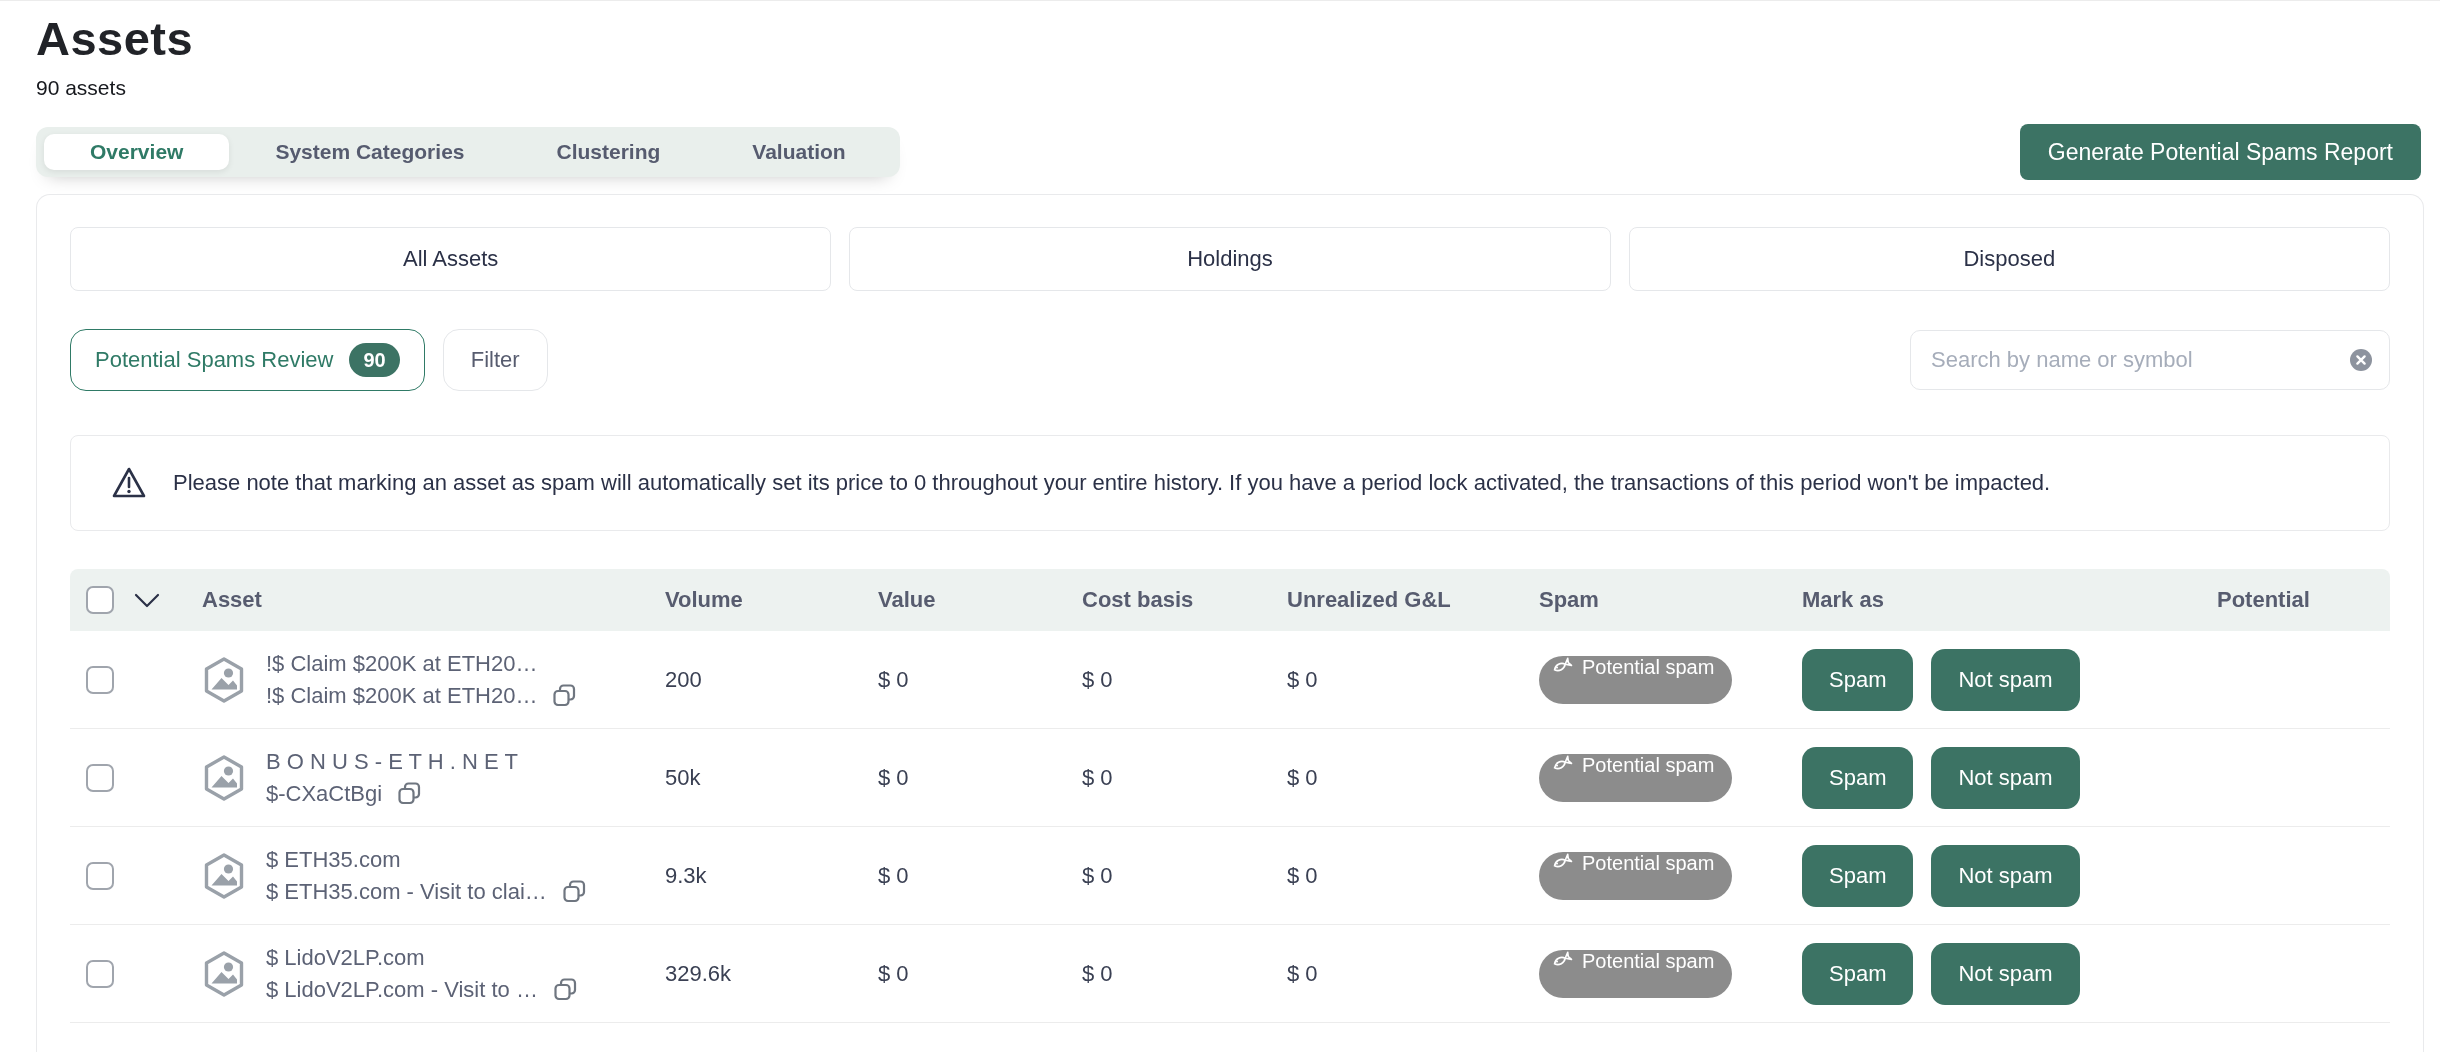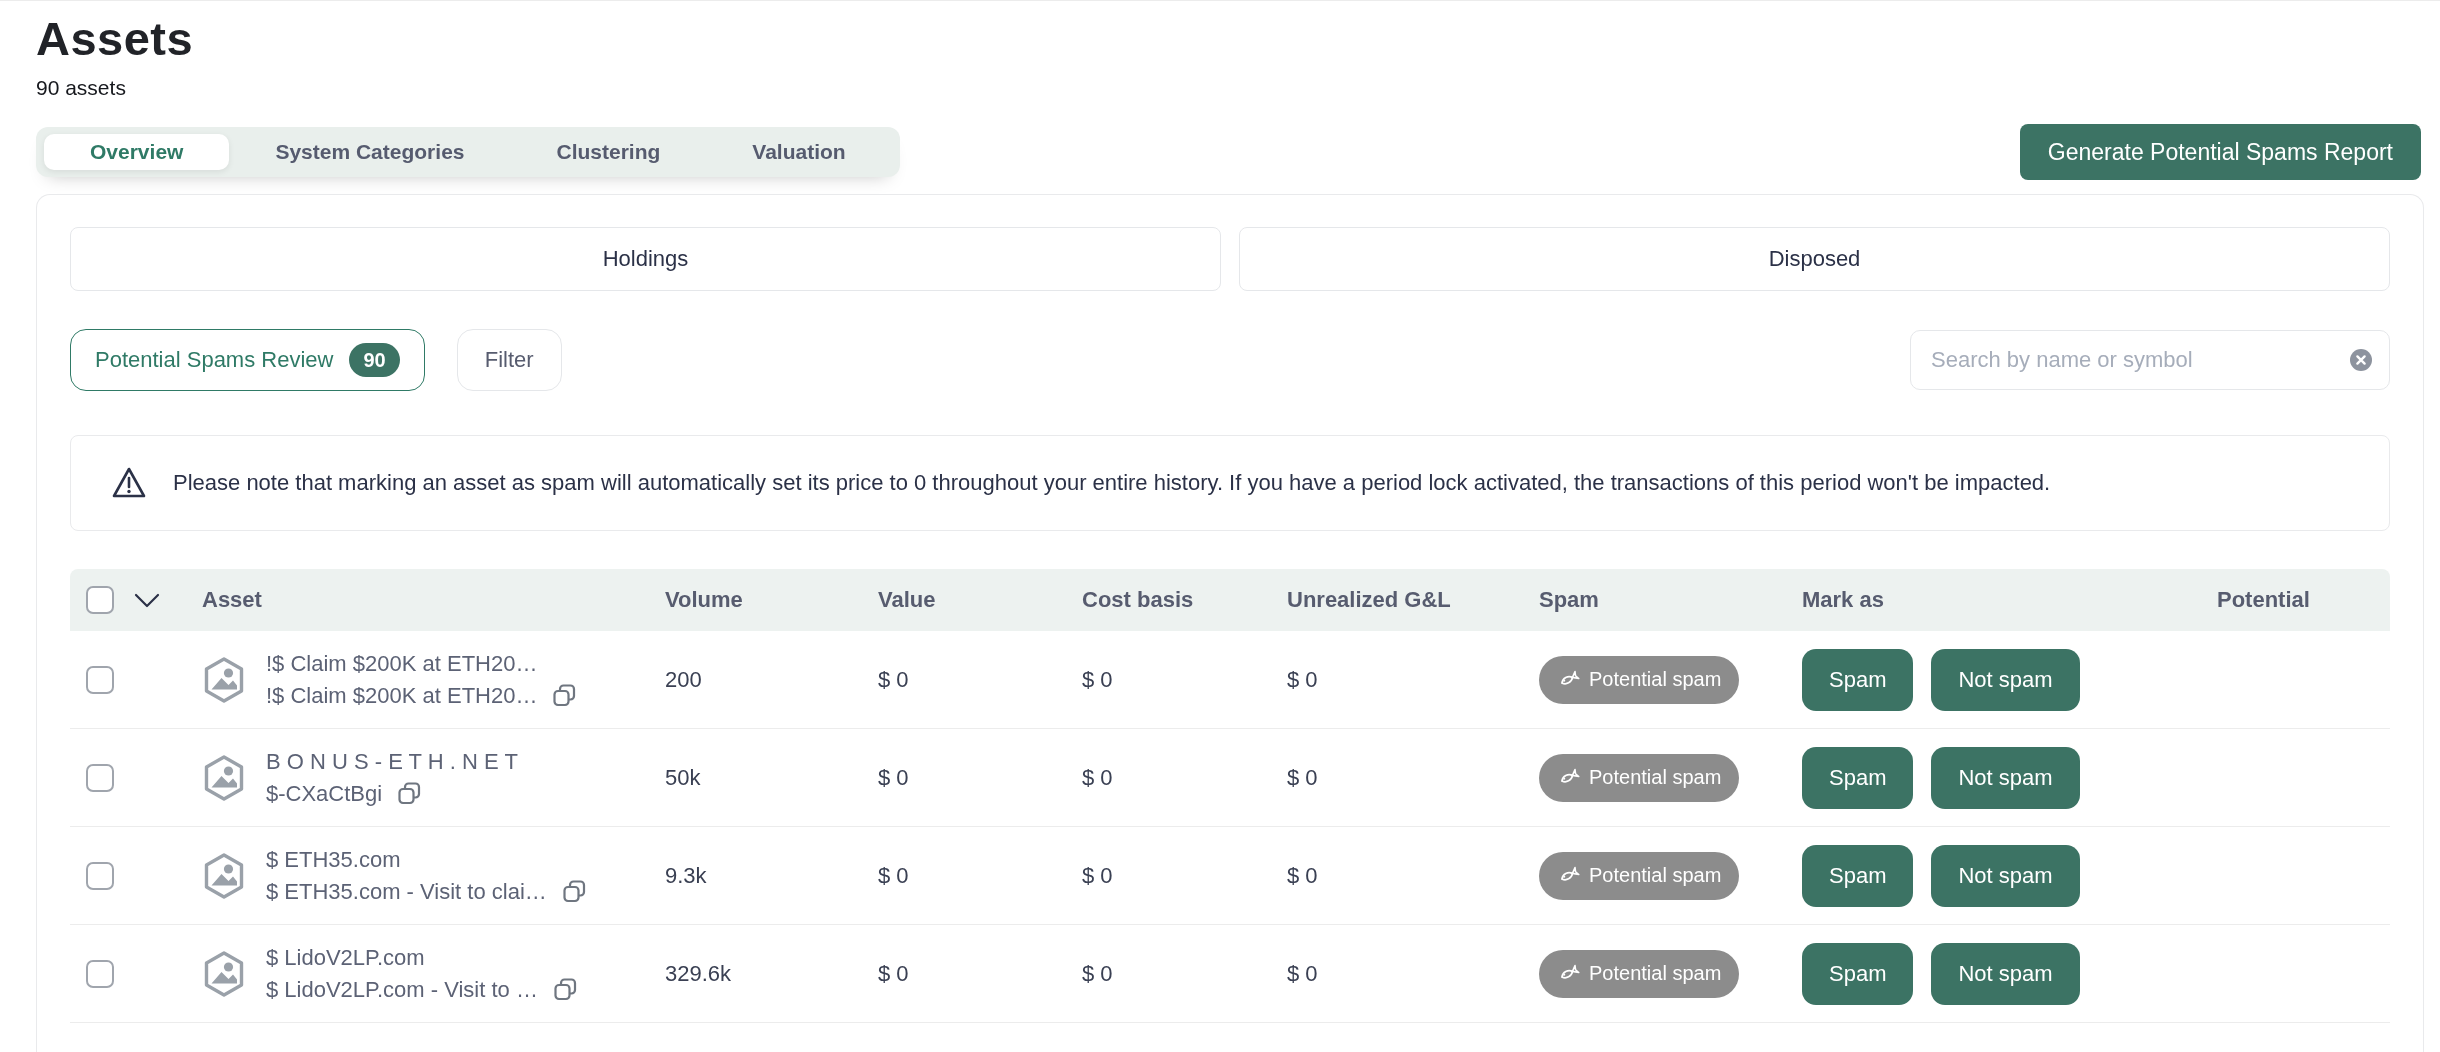--- a/index.html
+++ b/index.html
@@ -19,21 +19,21 @@
   .tab.active { background:#fff; color:#2f7a66; border-radius:10px; box-shadow:0 2px 6px rgba(0,0,0,.08); }
   .generate-btn { height:56px; padding:0 28px; background:#3c7364; color:#fff; font-size:23px; border:none; border-radius:8px; cursor:pointer; font-family:inherit; }
 
   
   .card { margin:14px 16px 0 36px; border:1px solid #e9eaec; border-radius:14px 14px 0 0; border-bottom:none; padding:32px 33px 0 33px; height:900px; overflow:hidden; background:#fff; }
 
   .view-tabs { display:flex; gap:18px; }
   .view-tab { flex:1; height:64px; display:flex; align-items:center; justify-content:center; background:#fff; border:1px solid #e5e7ea; border-radius:8px; font-size:22px; color:#2b3147; cursor:pointer; font-family:inherit; }
 
   .filter-row { margin-top:38px; display:flex; align-items:center; justify-content:space-between; }
-  .filter-left { display:flex; align-items:flex-start; gap:32px; }
+  .filter-left { display:flex; align-items:flex-start; gap:18px; }
   .spams-review-btn { display:flex; align-items:center; gap:16px; height:62px; padding:0 24px; background:#fff; border:1.5px solid #2f7a66; border-radius:16px; font-size:22px; font-weight:500; color:#2f7a66; cursor:pointer; font-family:inherit; }
   .count-badge { background:#3c7364; color:#fff; font-size:20px; font-weight:700; border-radius:999px; padding:7px 14px; line-height:1; }
   .filter-btn { height:62px; padding:0 27px; background:#fff; border:1px solid #e5e7ea; border-radius:16px; font-size:22px; color:#575c6f; cursor:pointer; font-family:inherit; }
   .search-wrap { position:relative; width:480px; }
   .search-input { width:100%; height:60px; border:1px solid #e5e7ea; border-radius:10px; padding:0 60px 0 20px; font-size:22px; color:#2b3147; font-family:inherit; outline:none; }
   .search-input::placeholder { color:#a6adba; }
   .search-clear { position:absolute; right:16px; top:50%; transform:translateY(-50%); cursor:pointer; display:flex; }
 
   .notice { margin-top:44px; border:1px solid #e9eaec; border-radius:8px; height:96px; display:flex; align-items:center; padding:0 40px; gap:26px; }
   .notice-text { font-size:22px; color:#2b3147; }
@@ -47,21 +47,21 @@
   .trow { height:98px; border-bottom:1px solid #ececec; align-items:center; }
   .cell { display:flex; align-items:center; }
   .c-select { padding-left:16px; }
   .checkbox { width:28px; height:28px; border:2px solid #a0a5ad; border-radius:7px; background:#fff; cursor:pointer; flex:none; }
   .c-asset { gap:20px; }
   .namecol { display:flex; flex-direction:column; gap:4px; }
   .name-line { font-size:22px; color:#5c6275; line-height:1.25; white-space:nowrap; }
   .name2row { display:flex; align-items:center; }
   .copy-btn { margin-left:14px; display:flex; cursor:pointer; }
   .num { font-size:22px; color:#3a4053; }
-  .spam-badge { display:inline-flex; align-items:center; gap:9px; height:48px; padding:0 18px; background:#8c8c8c; border-radius:999px; color:#fff; font-size:20px; white-space:nowrap; }
+  .spam-badge { display:inline-flex; gap:2px; height:48px; padding:0 18px; background:#8c8c8c; border-radius:999px; color:#fff; font-size:20px; white-space:nowrap; }
   .c-actions { gap:18px; }
   .mark-btn { height:62px; padding:0 27px; background:#3c7364; border:none; border-radius:14px; color:#fff; font-size:22px; cursor:pointer; font-family:inherit; }
   .hexicon { display:flex; flex:none; }
 </style>
 </head>
 <body>
 
 <div class="page">
 
   <div class="page-header">
@@ -75,20 +75,21 @@
       <div class="tab">System Categories</div>
       <div class="tab">Clustering</div>
       <div class="tab">Valuation</div>
     </div>
     <button class="generate-btn">Generate Potential Spams Report</button>
   </div>
 
   <div class="card">
 
     <div class="view-tabs">
+      <button class="view-tab">All Assets</button>
       <button class="view-tab">Holdings</button>
       <button class="view-tab">Disposed</button>
     </div>
 
     <div class="filter-row">
       <div class="filter-left">
         <button class="spams-review-btn">
           <span>Potential Spams Review</span>
           <span class="count-badge">90</span>
         </button>

